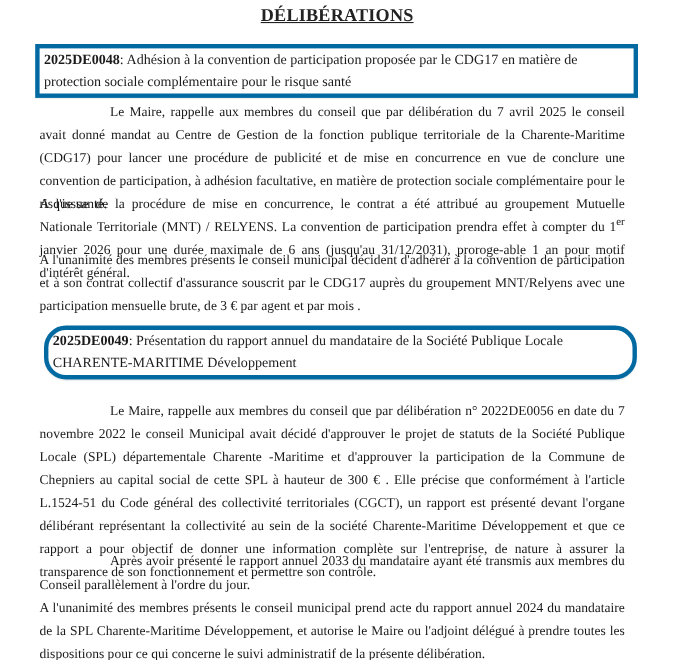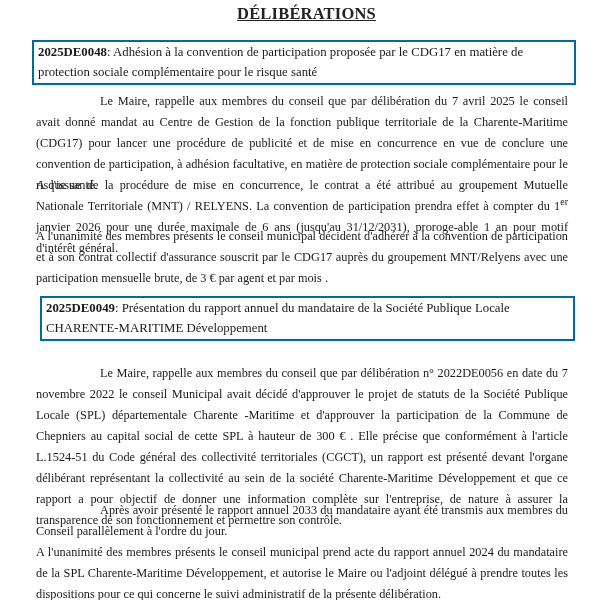--- a/index.html
+++ b/index.html
@@ -8,21 +8,21 @@
     font-family: "Liberation Serif", "DejaVu Serif", serif;
     color: #1a1a1a;
     font-size: 12.3px;
   }
   .title {
     position: absolute; left: 0; top: 4px; width: 613px;
     text-align: center; font-weight: bold; font-size: 16.5px;
     text-decoration: underline; letter-spacing: 0.2px; color: #222;
   }
   .box {
-    position: absolute; border: 2px solid #0369a1;
+    position: absolute; border: 4px solid #0369a1;
     padding: 1px 4px 1px 4px; line-height: 19.5px; font-size: 12.8px;
     box-shadow: 0 1px 1px rgba(0,0,0,0.08);
   }
   .box b { font-weight: bold; }
   .para {
     position: absolute; left: 36px; width: 532px;
     text-align: justify; line-height: 21px;
   }
   .indent { text-indent: 64px; }
   sup { font-size: 10px; line-height: 0; }
@@ -37,21 +37,21 @@
 </div>
 
 <div class="para indent" style="top:91px;">Le Maire, rappelle aux membres  du conseil que par délibération du 7 avril 2025 le conseil avait donné mandat au Centre de Gestion de la fonction publique territoriale de la Charente-Maritime (CDG17) pour lancer une procédure de publicité et de mise en concurrence en vue de conclure une convention de participation, à adhésion facultative, en matière de protection sociale complémentaire pour le risque santé.</div>
 
 <div class="para" style="top:175px;">
   <span>A l'issue de la procédure de mise en concurrence, le contrat a été attribué au groupement Mutuelle Nationale Territoriale (MNT) / RELYENS. La convention de participation prendra effet à compter du 1</span><sup>er</sup><span> janvier 2026 pour une durée maximale de 6 ans (jusqu'au 31/12/2031), proroge-able 1 an pour motif d'intérêt général.</span>
 </div>
 
 <div class="para" style="top:226px;">A l'unanimité des membres présents le conseil municipal décident  d'adhérer à la convention de participation et à son contrat collectif d'assurance souscrit par le CDG17 auprès du groupement MNT/Relyens avec une participation mensuelle brute, de 3 € par agent et par mois .</div>
 
-<div class="box" style="left:40px; top:296px; width:523px;">
+<div class="box" style="left:40px; top:296px; width:523px;border-radius:20px;">
   <b>2025DE0049</b><span>: Présentation du rapport annuel du mandataire de la Société Publique Locale CHARENTE-MARITIME Développement</span>
 </div>
 
 <div class="para indent" style="top:363px;">Le Maire, rappelle aux membres  du conseil que par délibération n° 2022DE0056 en date du 7 novembre 2022 le conseil Municipal avait décidé d'approuver le projet de statuts de la Société Publique Locale (SPL) départementale Charente -Maritime et d'approuver la participation de la Commune de Chepniers au capital social de cette SPL à hauteur de 300 € . Elle précise que conformément à l'article L.1524-51 du Code général des collectivité territoriales (CGCT), un rapport est présenté devant l'organe délibérant représentant la collectivité au sein de la société Charente-Maritime Développement et que ce rapport a pour objectif de donner une information complète sur l'entreprise, de nature à assurer la transparence de son fonctionnement et permettre son contrôle.</div>
 
 <div class="para indent" style="top:500px;">Après avoir présenté le rapport annuel 2033 du mandataire ayant été transmis aux membres du Conseil parallèlement à l'ordre du jour.</div>
 
 <div class="para" style="top:542px;">A l'unanimité des membres présents le conseil municipal prend acte du rapport annuel 2024 du mandataire de la SPL Charente-Maritime Développement, et autorise le Maire ou l'adjoint délégué à prendre toutes les dispositions pour ce qui concerne le suivi administratif de la présente délibération.</div>
 
 </body></html>

